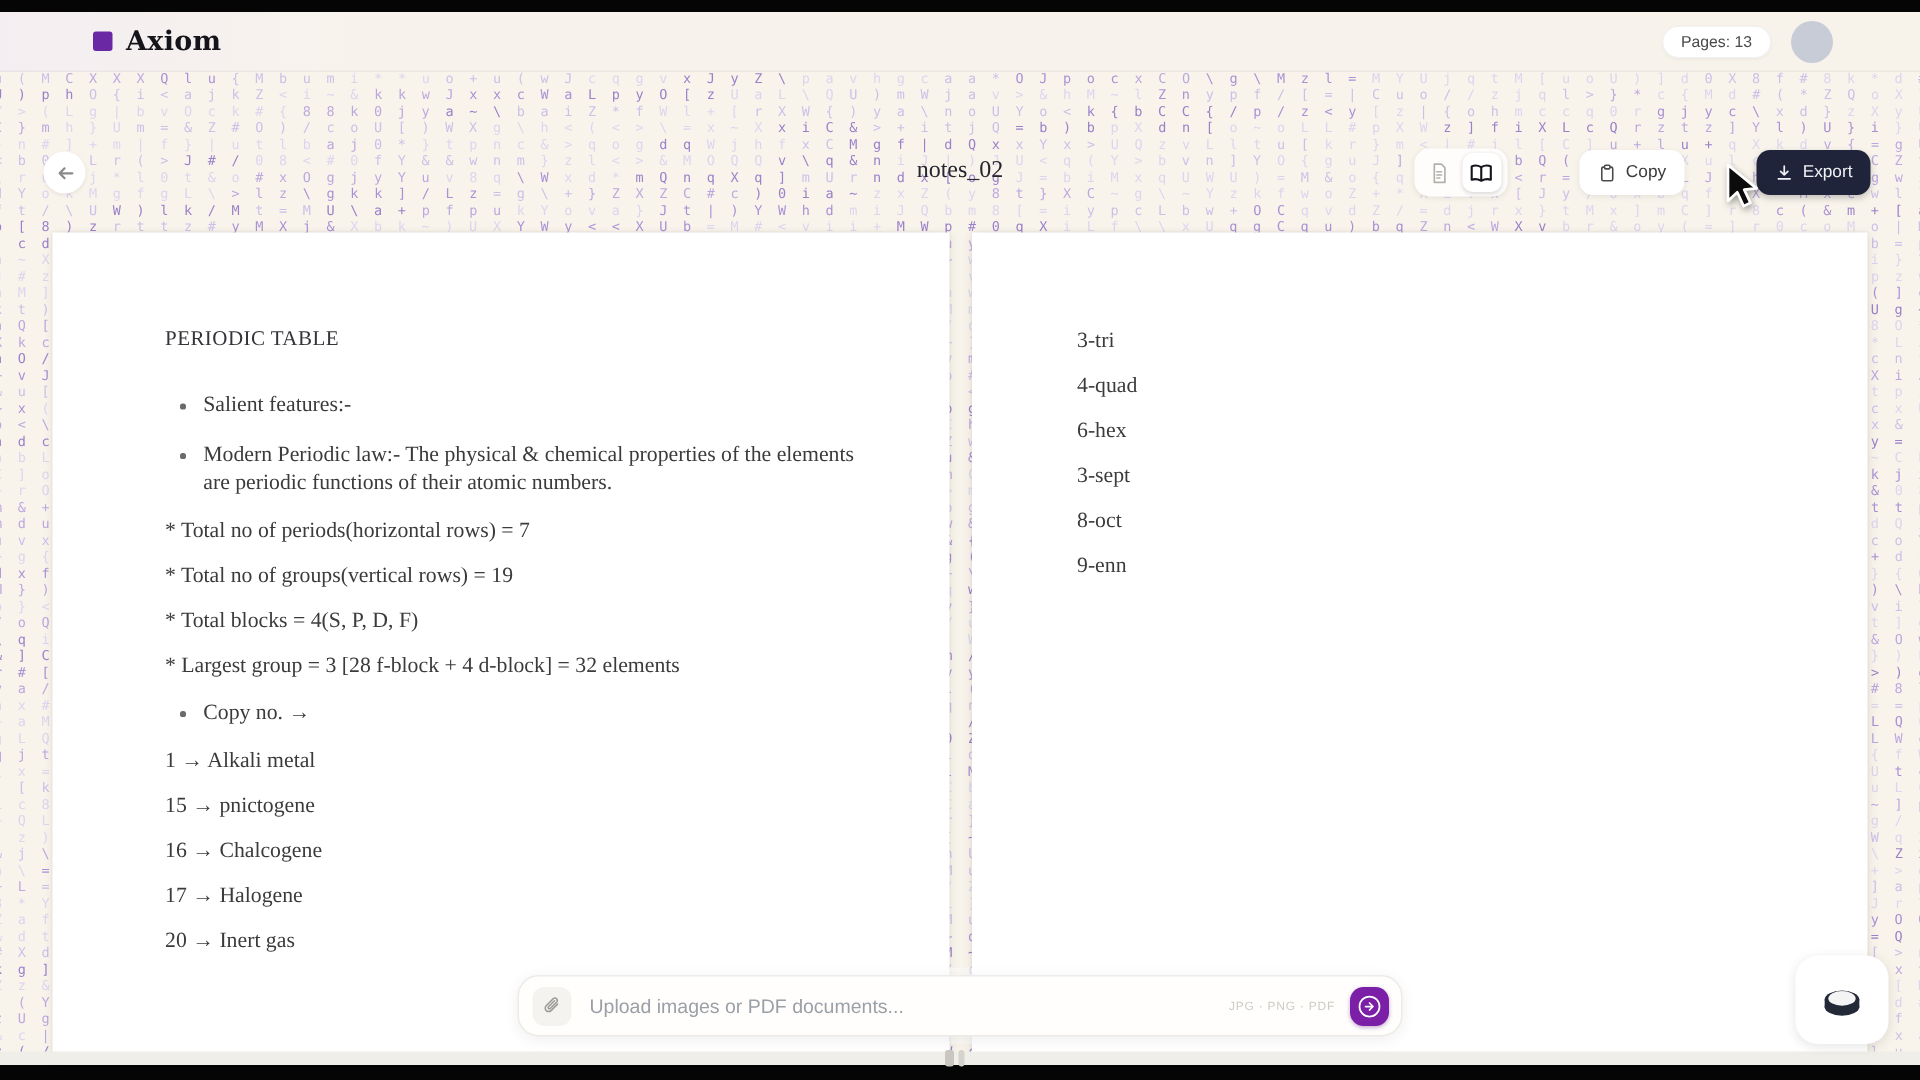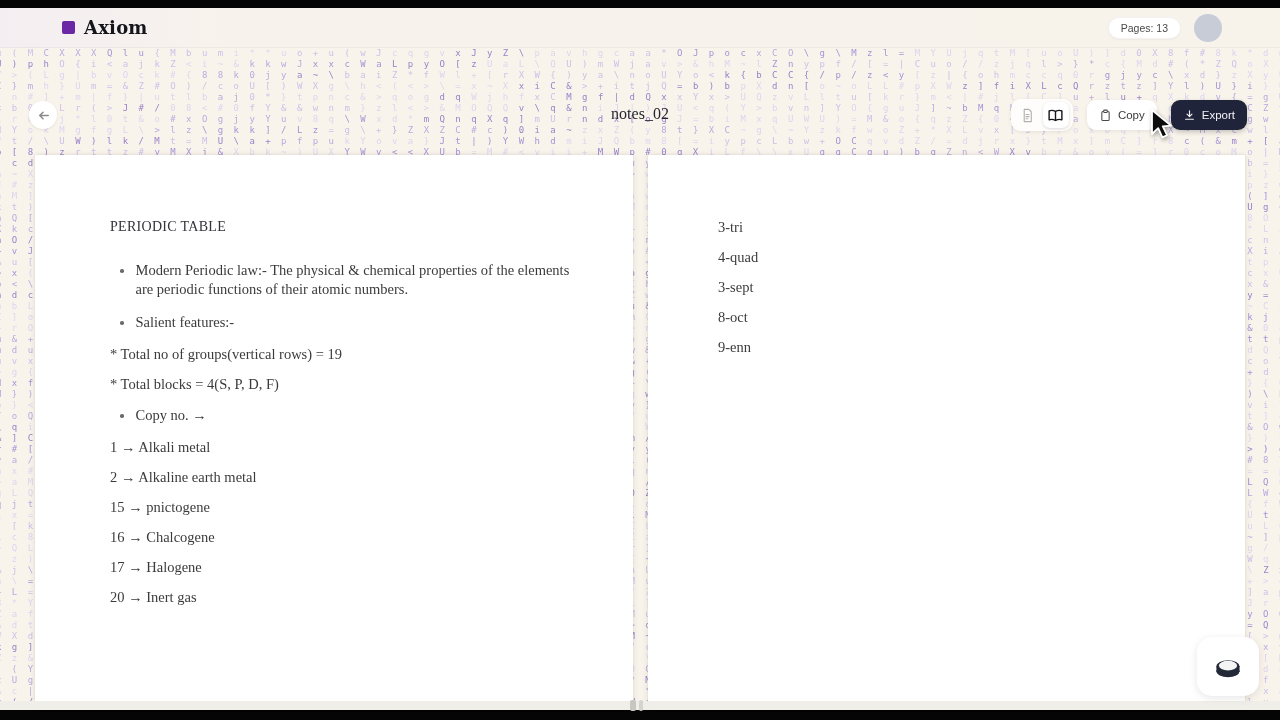--- a/index.html
+++ b/index.html
@@ -36,21 +36,21 @@
   .back-btn { position:absolute; left:29px; top:101px; width:28px; height:28px; border-radius:50%;
               background:#ffffff; box-shadow:0 1px 3px rgba(0,0,0,0.08); display:flex; align-items:center; justify-content:center; z-index:20; cursor:pointer; }
   .doc-title { position:absolute; left:440px; top:105px; width:400px; text-align:center;
                font-family:"Liberation Serif","DejaVu Serif",serif; font-size:16px; color:#26262e; z-index:20; }
   .toolbar-actions { position:absolute; right:33px; top:99px; display:flex; align-items:center; gap:14px; z-index:20; }
   .icon-group { background:#fffdfb; border-radius:10px; box-shadow:0 1px 4px rgba(0,0,0,0.08);
                 display:flex; align-items:center; gap:2px; padding:3px 4px; height:32px; }
   .icon-tile { width:26px; height:26px; border-radius:7px; display:flex; align-items:center; justify-content:center; cursor:pointer; }
   .icon-tile.active { background:#ffffff; box-shadow:0 1px 3px rgba(0,0,0,0.14); }
   .btn { display:flex; align-items:center; gap:6px; height:30px; border-radius:9px; padding:0 12px;
-         font-size:11.5px; cursor:pointer; }
+         font-size:11.5px; cursor:pointer;margin-left:34px; }
   .btn-copy { background:#ffffff; color:#3a3a3a; box-shadow:0 1px 4px rgba(0,0,0,0.08); }
   .btn-export { background:#20243a; color:#f2f2f6; box-shadow:0 2px 5px rgba(0,0,0,0.22); }
 
   
   .page { position:absolute; top:155px; height:553px; background:#ffffff; z-index:10;
           box-shadow:0 0 0 1px rgba(0,0,0,0.02), 2px 0 6px rgba(0,0,0,0.05), -2px 0 6px rgba(0,0,0,0.05);
           font-family:"Liberation Serif","DejaVu Serif",serif; color:#3b3b3b; }
   .page-left  { left:35px;  width:598px; padding:64px 60px 0 75px; }
   .page-right { left:648px; width:597px; padding:64px 60px 0 70px; }
   .note-heading { font-size:14px; color:#33333a; letter-spacing:.3px; margin-bottom:26px; }
@@ -208,51 +208,68 @@
       </svg>
       <span>Export</span>
     </div>
   </div>
 
   <div class="page page-left">
     <div class="note-heading">PERIODIC TABLE</div>
     <div id="left-blocks">
         <div class="bullet-item">
           <span class="bullet-dot"></span>
-          <div class="bullet-text">Modern Periodic law:- The physical &amp; chemical properties of the elements are periodic functions of their atomic numbers.</div>
+          <div class="bullet-text">Salient features:-</div>
         </div>
         <div class="bullet-item">
           <span class="bullet-dot"></span>
-          <div class="bullet-text">Salient features:-</div>
+          <div class="bullet-text">Modern Periodic law:- The physical &amp; chemical properties of the elements are periodic functions of their atomic numbers.</div>
         </div>
+        <div class="note-line">* Total no of periods(horizontal rows) = 7</div>
         <div class="note-line">* Total no of groups(vertical rows) = 19</div>
         <div class="note-line">* Total blocks = 4(S, P, D, F)</div>
+        <div class="note-line">* Largest group = 3 [28 f-block + 4 d-block] = 32 elements</div>
         <div class="bullet-item">
           <span class="bullet-dot"></span>
           <div class="bullet-text">Copy no. →</div>
         </div>
         <div class="note-line">1 → Alkali metal</div>
-        <div class="note-line">2 → Alkaline earth metal</div>
         <div class="note-line">15 → pnictogene</div>
         <div class="note-line">16 → Chalcogene</div>
         <div class="note-line">17 → Halogene</div>
         <div class="note-line">20 → Inert gas</div>
       </div>
   </div>
 
   <div class="page page-right">
     <div id="right-lines">
         <div class="rp-line">3-tri</div>
         <div class="rp-line">4-quad</div>
+        <div class="rp-line">6-hex</div>
         <div class="rp-line">3-sept</div>
         <div class="rp-line">8-oct</div>
         <div class="rp-line">9-enn</div>
       </div>
   </div>
 
+  <div class="upload-wrap">
+    <div class="clip-tile">
+      <svg width="14" height="14" viewBox="0 0 16 16">
+        <path d="M12.2 6.2 L7.3 11.1 a2.6 2.6 0 0 1 -3.7 -3.7 L9 2 a1.85 1.85 0 0 1 2.6 2.6 L6.7 9.5 a0.95 0.95 0 0 1 -1.35 -1.35 L9.9 3.6" fill="none" stroke="#9b9b98" stroke-width="1.2" stroke-linecap="round" stroke-linejoin="round"></path>
+      </svg>
+    </div>
+    <input class="upload-input" type="text" placeholder="Upload images or PDF documents..." style="">
+    <span class="formats-hint">JPG · PNG · PDF</span>
+    <button class="send-btn" style="background-color: rgb(123, 31, 166);">
+      <svg width="20" height="20" viewBox="0 0 24 24">
+        <circle cx="12" cy="12" r="8" fill="none" stroke="#ffffff" stroke-width="1.4"></circle>
+        <path d="M8.8 12 h5.6 M12 9.2 L14.8 12 L12 14.8" stroke="#ffffff" stroke-width="1.4" fill="none" stroke-linecap="round" stroke-linejoin="round"></path>
+      </svg>
+    </button>
+  </div>
 
   <div class="chat-widget">
     <svg width="42" height="40" viewBox="0 0 60 56">
       <ellipse cx="30" cy="34" rx="16.5" ry="8.5" fill="#242938"></ellipse>
       <rect x="13.5" y="27" width="33" height="8" fill="#242938"></rect>
       <ellipse cx="30" cy="27" rx="16.5" ry="8.5" fill="#242938"></ellipse>
       <ellipse cx="30" cy="26" rx="13" ry="7" fill="#f4f4f4"></ellipse>
     </svg>
   </div>
 

